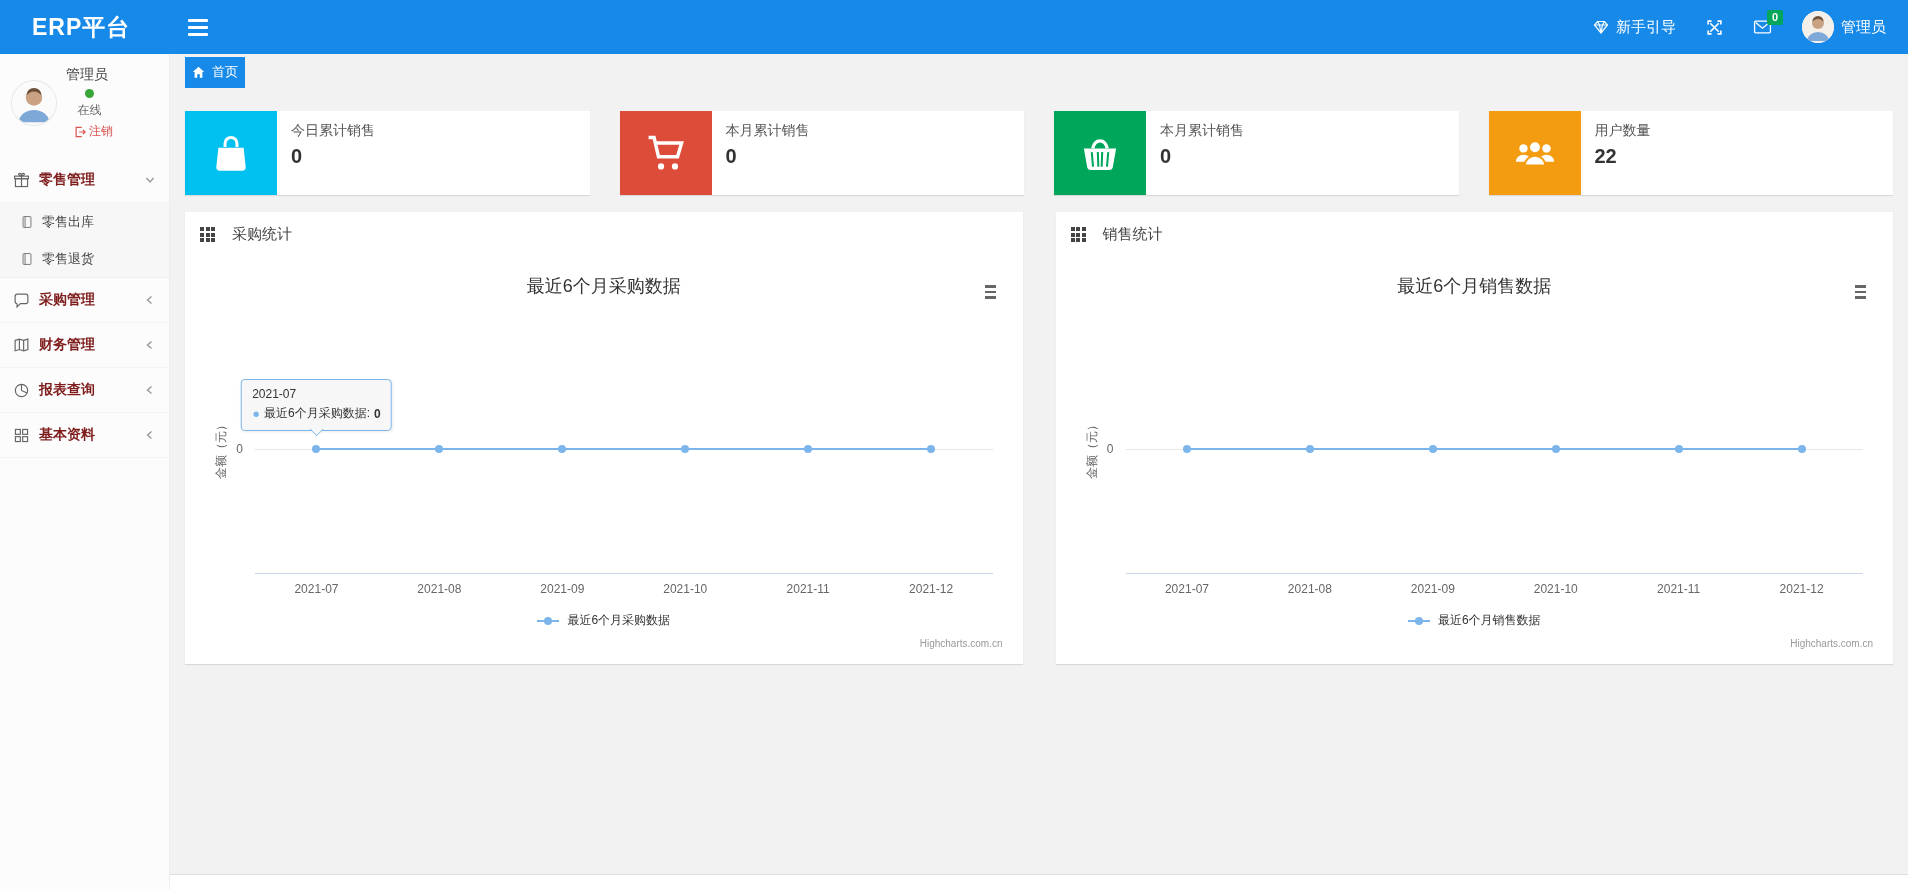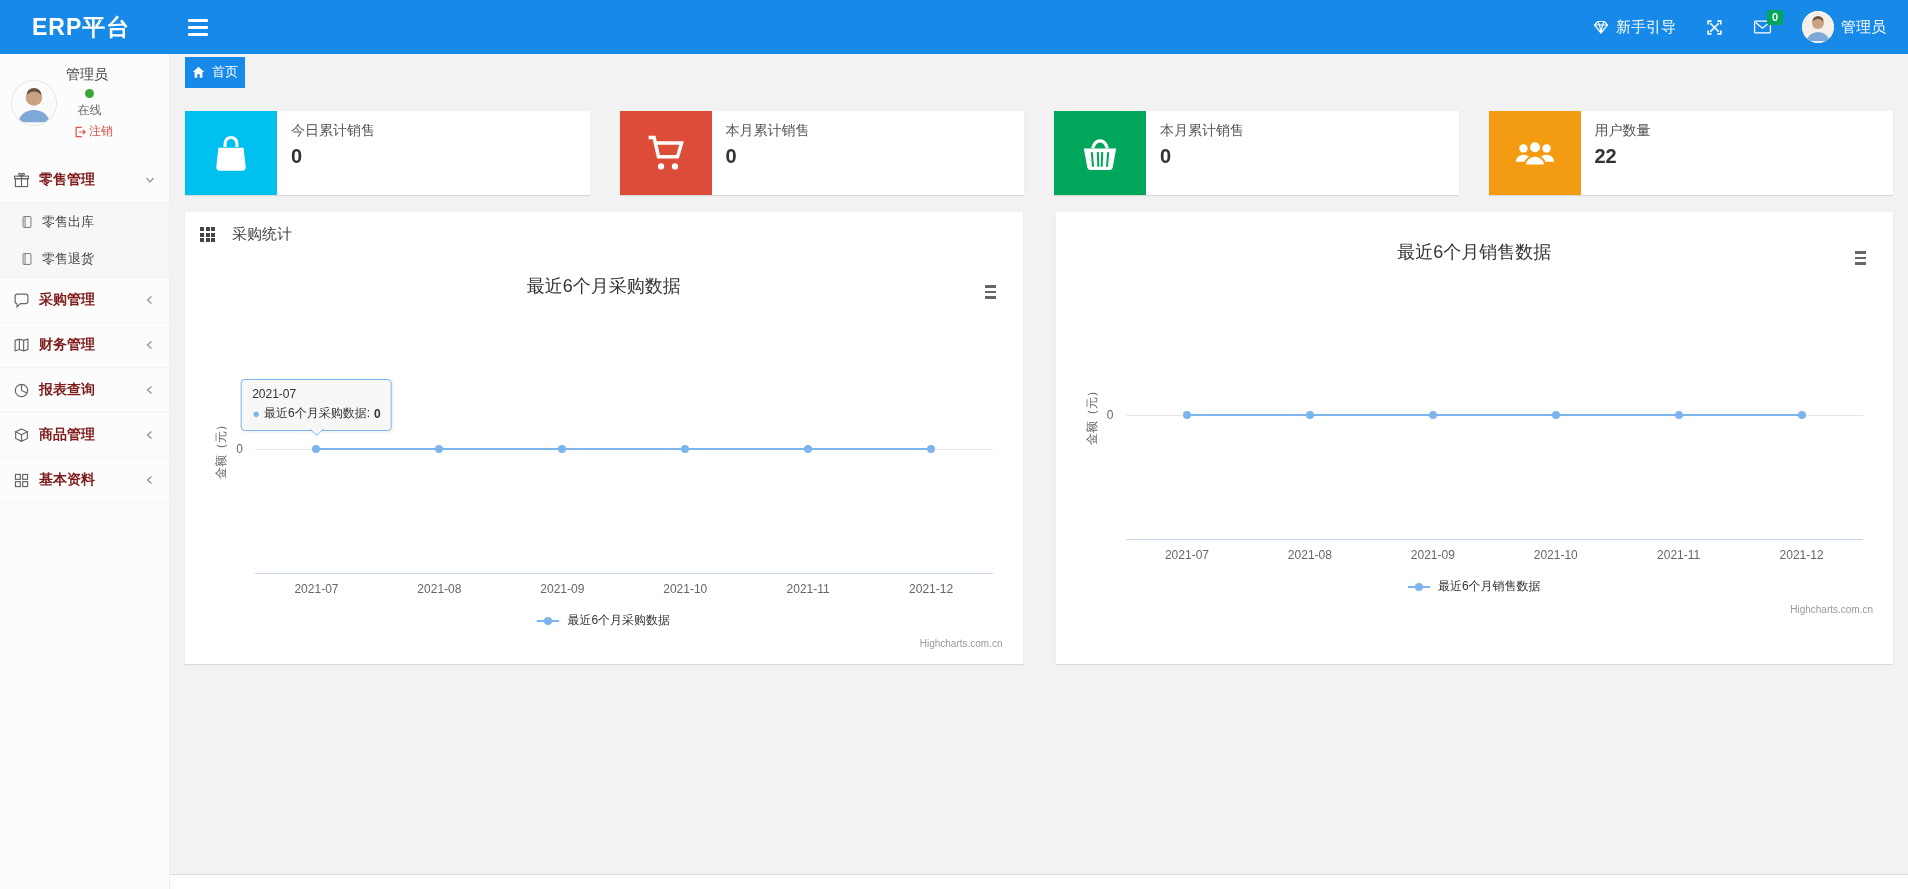--- a/index.html
+++ b/index.html
@@ -247,35 +247,20 @@
         </svg>
       </span>
       <span>报表查询</span>
       <span class="chev">
         <svg width="12" height="12" viewBox="0 0 12 12" fill="none" stroke="#999" stroke-width="1.4">
             <path d="M7.5 2.5 3.5 6 7.5 9.5"></path>
           </svg>
       </span>
     </li>
 
-    <li class="menu-item">
-      <span class="mi-icon">
-        <svg width="17" height="17" viewBox="0 0 16 16" fill="none" stroke="currentColor" stroke-width="1.1">
-          <path d="M8 1.8 13.5 4.5 8 7.2 2.5 4.5 Z"></path>
-            <path d="M2.5 4.5 V10.8 L8 13.5 13.5 10.8 V4.5"></path>
-            <path d="M8 7.2 V13.5"></path>
-        </svg>
-      </span>
-      <span>商品管理</span>
-      <span class="chev">
-        <svg width="12" height="12" viewBox="0 0 12 12" fill="none" stroke="#999" stroke-width="1.4">
-            <path d="M7.5 2.5 3.5 6 7.5 9.5"></path>
-          </svg>
-      </span>
-    </li>
 
     <li class="menu-item">
       <span class="mi-icon">
         <svg width="17" height="17" viewBox="0 0 16 16" fill="none" stroke="currentColor" stroke-width="1.1">
           <rect x="2.3" y="2.3" width="4.6" height="4.6"></rect>
             <rect x="9.1" y="2.3" width="4.6" height="4.6"></rect>
           <rect x="2.3" y="9.1" width="4.6" height="4.6"></rect>
             <rect x="9.1" y="9.1" width="4.6" height="4.6"></rect>
         </svg>
       </span>
@@ -423,20 +408,34 @@
               <span class="ln"></span>
               <span class="mk"></span>
             </span>
           <span>最近6个月采购数据</span>
         </div>
         <div class="hc-credits">Highcharts.com.cn</div>
       </div>
     </div>
 
     <div class="panel">
+      <div class="panel-head">
+        <span class="th-icon">
+            <i></i>
+            <i></i>
+            <i></i>
+            <i></i>
+            <i></i>
+            <i></i>
+            <i></i>
+            <i></i>
+            <i></i>
+          </span>
+        <span>销售统计</span>
+      </div>
       <div class="hc-chart">
         <div class="hc-title">最近6个月销售数据</div>
         <div class="hc-context">
             <i></i>
             <i></i>
             <i></i>
           </div>
         <div class="hc-ytitle">金额（元）</div>
         <div class="hc-ytick">0</div>
         <div class="hc-plot">

